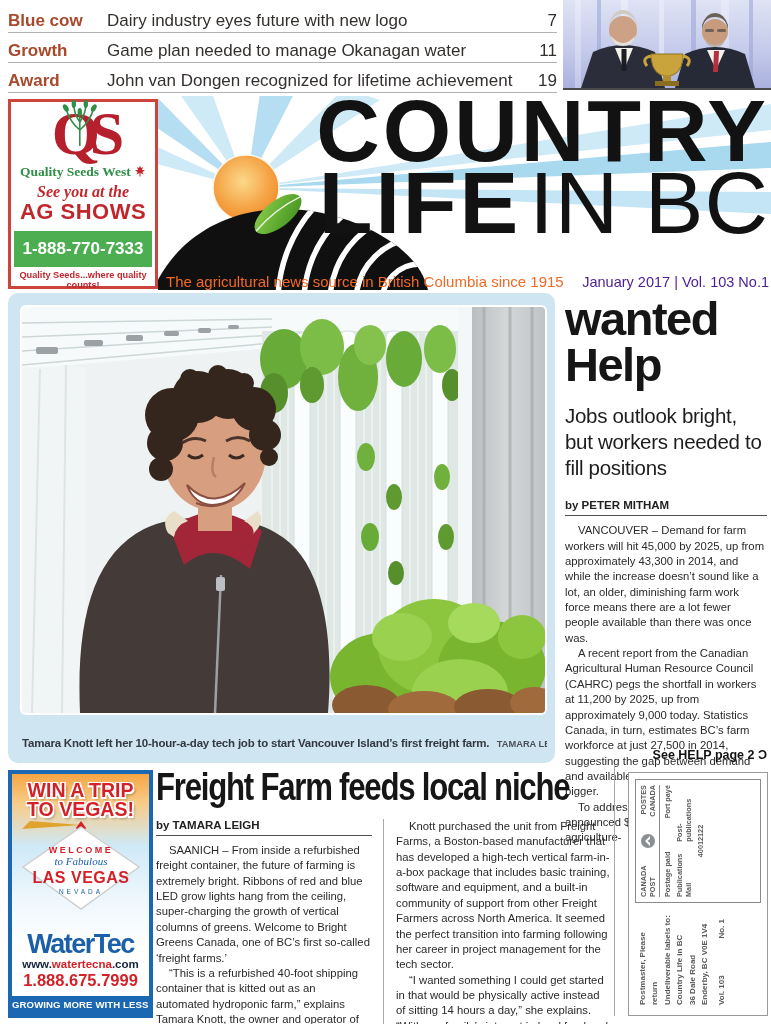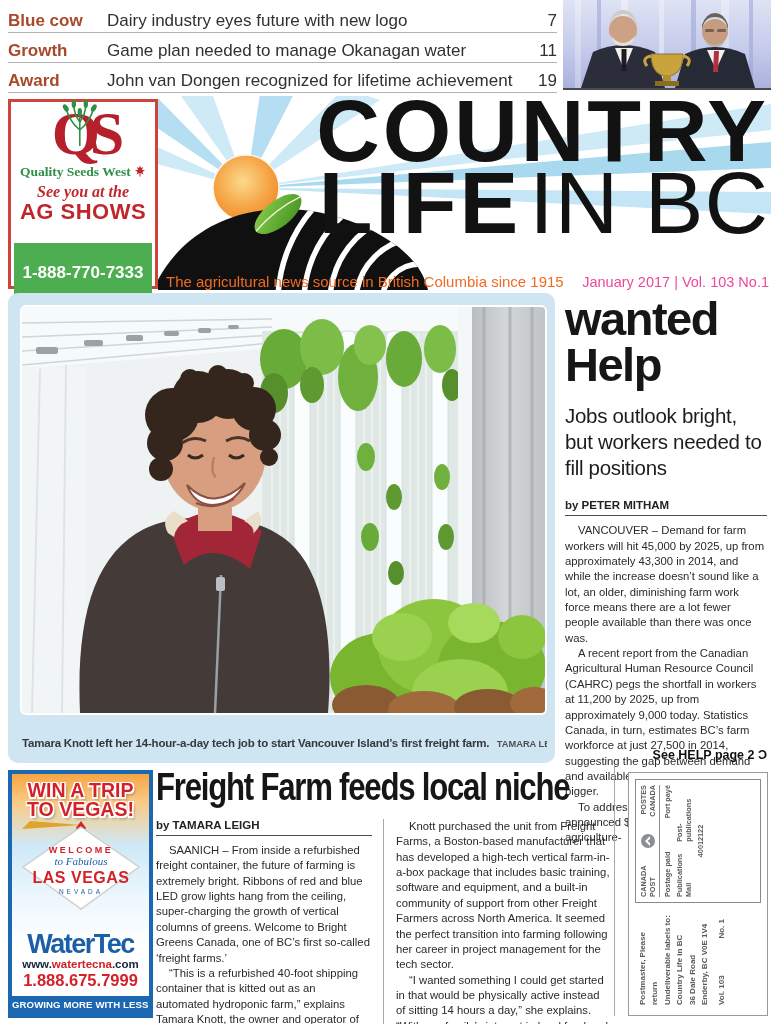--- a/index.html
+++ b/index.html
@@ -18,31 +18,31 @@
   .award-photo { position:absolute; left:563px; top:0; width:208px; height:88px; border-bottom:2px solid #4a4a4a; }
   
   .qs-ad { position:absolute; left:8px; top:99px; width:144px; height:182px; border:3px solid #cc443c;
            background:#fff; text-align:center; padding-top:2px; }
   .qs-logo { position:relative; font-family:"Liberation Serif", serif; font-weight:bold; color:#b5202c;
              font-size:62px; line-height:58px; letter-spacing:-10px; }
   .qs-sprig { position:absolute; left:50%; top:-4px; transform:translateX(-58%); }
   .qs-name { font-family:"Liberation Serif", serif; font-weight:bold; color:#2f8f46; font-size:13.5px; margin-top:2px; }
   .qs-script { color:#c0272d; font-family:"Liberation Serif", serif; font-style:italic; font-weight:bold; font-size:16px; margin-top:3px; }
   .qs-agshows { color:#c0272d; font-weight:800; font-size:22px; letter-spacing:0.5px; line-height:1; }
-  .qs-phone { background:#4cae51; color:#fff; font-weight:bold; font-size:17px; padding:20px 0; margin:20px 3px 3px; }
+  .qs-phone { background:#4cae51; color:#fff; font-weight:bold; font-size:17px; padding:8px 0; margin:8px 3px 3px; }
   .qs-slogan { color:#c0272d; font-weight:bold; font-size:9.2px; }
   .logo-art { position:absolute; left:158px; top:96px; width:613px; height:194px; }
   .logo-art svg { position:absolute; left:0; top:0; }
   .mast-title { position:absolute; right:2px; top:0; text-align:right; color:#121212; line-height:0.8;margin-left:12px; }
   .mast-line1 { font-size:88px; font-weight:800; letter-spacing:3px; }
   .mast-line2 { font-size:88px; margin-top:2px; letter-spacing:1px; }
   .word-life { font-weight:800; letter-spacing:3px; }
   .word-inbc { font-weight:300; margin-left:8px; }
   .mast-tagline { position:absolute; left:8px; bottom:0; color:#f06a25; font-size:15px; }
-  .mast-issue { position:absolute; right:2px; bottom:0; color:#ec4899; font-size:14.5px; }
+  .mast-issue { position:absolute; right:2px; bottom:0; color:#4c1d95; font-size:14.5px; }
   
   .photo-card { position:absolute; left:8px; top:293px; width:547px; height:470px; background:#cfe5f2; border-radius:10px; }
   .photo-frame { position:absolute; left:12px; top:12px; width:523px; height:406px; background:#fff; border-radius:6px; padding:2px; }
   .photo-frame svg { border-radius:4px; display:block; }
   .photo-caption { position:absolute; left:14px; right:8px; bottom:12px; white-space:nowrap; overflow:hidden; }
   .caption-text { font-weight:bold; font-size:11.5px; color:#33393f; letter-spacing:-0.2px; }
   .caption-credit { font-weight:bold; font-size:9.3px; color:#4a5056; margin-left:3px; }
   
   .help { position:absolute; left:565px; top:296px; width:202px; height:470px; }
   .help-headline { font-size:47px; font-weight:800; letter-spacing:-1.5px; line-height:0.97; margin:0 0 16px; color:#161616; }
@@ -368,21 +368,21 @@
           <ellipse cx="452" cy="316" rx="26" ry="20" fill="#a5da5c"></ellipse>
           <ellipse cx="500" cy="330" rx="24" ry="22" fill="#8cc63f"></ellipse>
           <ellipse cx="344" cy="398" rx="34" ry="20" fill="#8a5a33"></ellipse>
           <ellipse cx="402" cy="402" rx="36" ry="18" fill="#a06a3c"></ellipse>
           <ellipse cx="466" cy="400" rx="34" ry="18" fill="#8a5a33"></ellipse>
           <ellipse cx="512" cy="396" rx="24" ry="16" fill="#a06a3c"></ellipse>
         </g>
       </svg>
     </div>
     <div class="photo-caption">
-      <span class="caption-text">Tamara Knott left her 14-hour-a-day tech job to start Vancouver Island’s first freight farm.</span>
+      <span class="caption-text">Tamara Knott left her 10-hour-a-day tech job to start Vancouver Island’s first freight farm.</span>
       <span class="caption-credit">TAMARA LEIGH PHOTO</span>
     </div>
   </div>
 
   <div class="help">
     <div class="help-headline">
       <div>wanted</div>
       <div>Help</div>
     </div>
     <div class="help-sub">Jobs outlook bright, but workers needed to fill positions</div>

